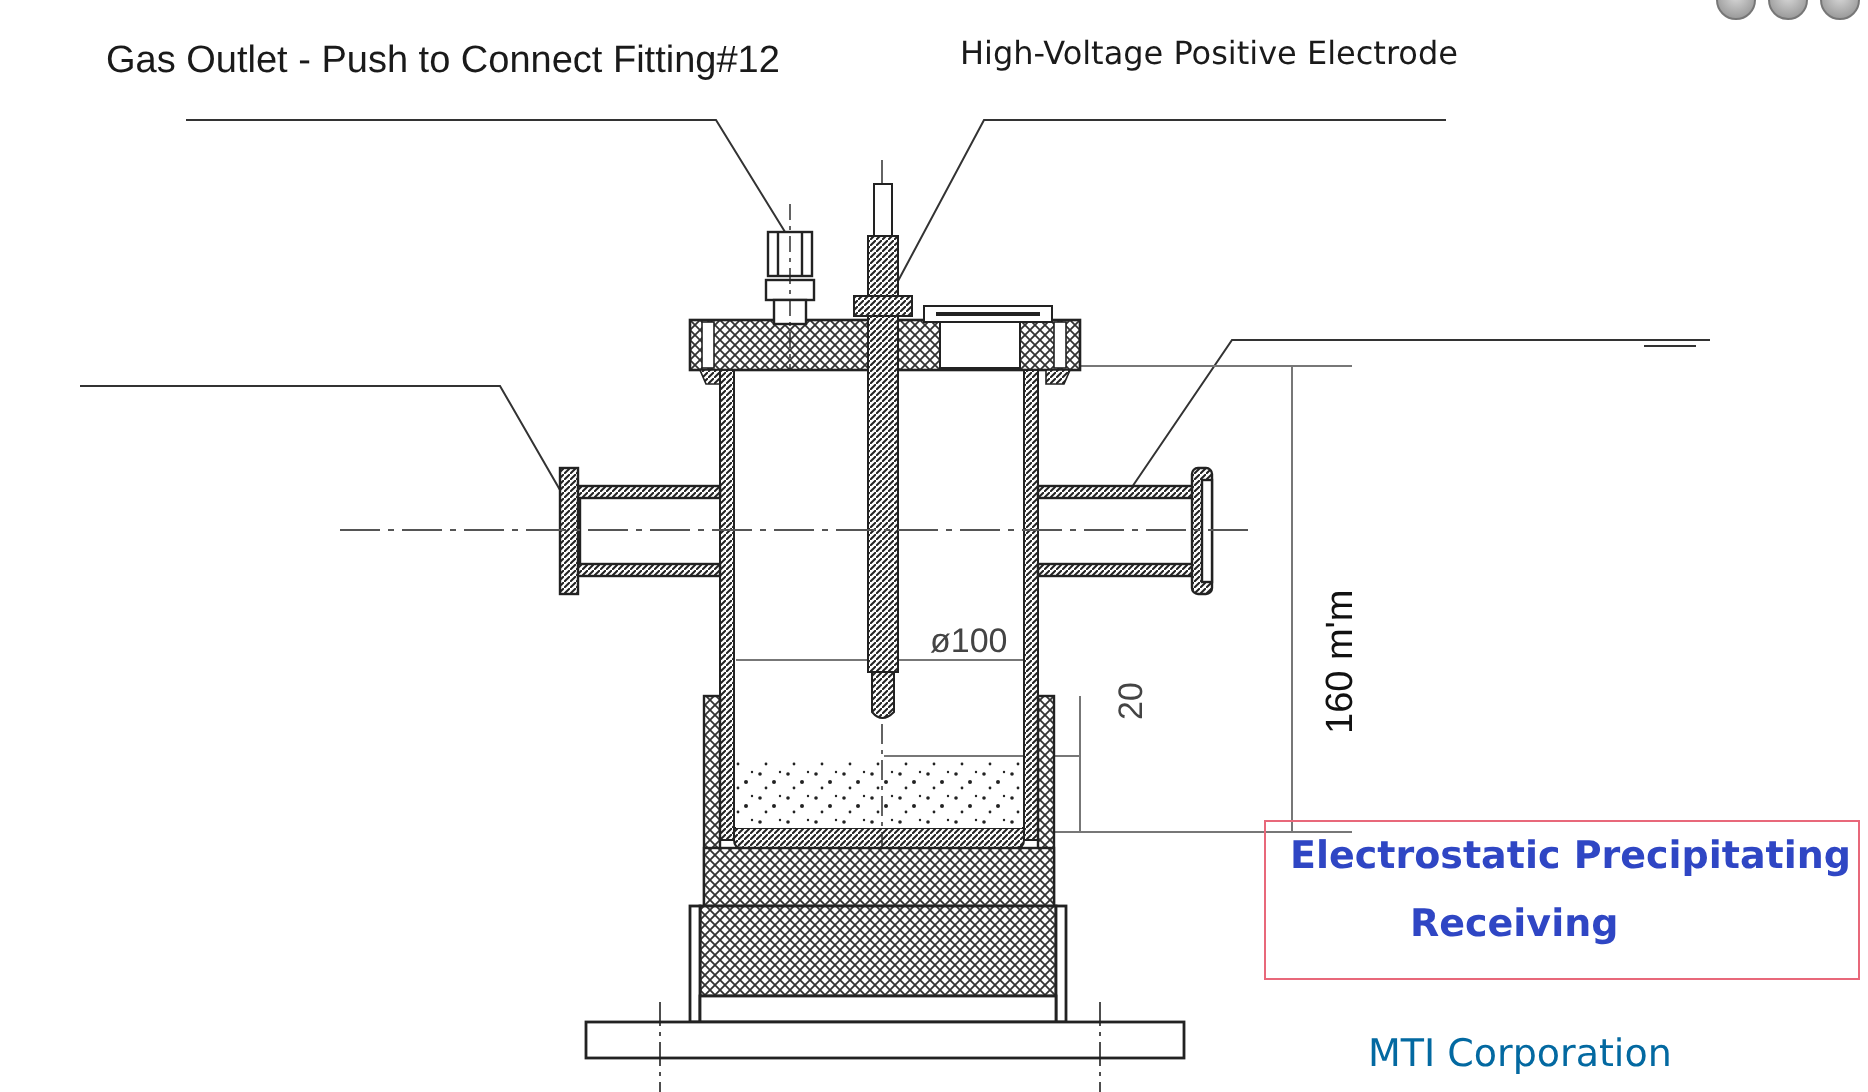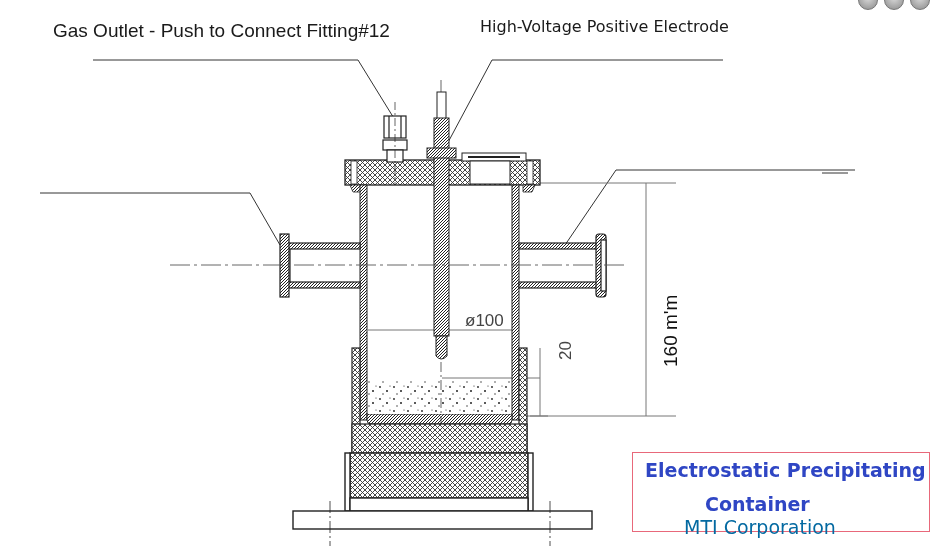--- a/index.html
+++ b/index.html
@@ -4,21 +4,21 @@
 <style>
   html, body { margin: 0; padding: 0; background: #ffffff; }
   body { width: 934px; height: 546px; position: relative; overflow: hidden; }
   #stage { position: absolute; left: 0; top: 0; width: 934px; height: 546px; }
   .lbl { position: absolute; white-space: nowrap; color: #1a1a1a; }
   .lbl-arial { font-family: "Liberation Sans", sans-serif; font-size: 19px; }
   .lbl-yahei { font-family: "DejaVu Sans", sans-serif; font-size: 16px; }
   .watermark { position: absolute; left: 176px; top: 236px; font-family: "DejaVu Serif", serif;
                font-size: 45px; color: rgba(120,120,120,0.55); letter-spacing: 3px; white-space: nowrap; }
   .dim { position: absolute; font-family: "Liberation Sans", sans-serif; color: #444; white-space: nowrap; }
-  .title-box { position: absolute; left: 632px; top: 452px; width: 298px; height: 80px;
+  .title-box { position: absolute; left: 632px; top: 410px; width: 298px; height: 80px;
                border: 1.5px solid #e8687a; box-sizing: border-box; }
   .title-line { position: absolute; font-family: "DejaVu Sans", sans-serif; font-weight: bold;
                 font-size: 19px; color: #2f46c4; white-space: nowrap; }
   .company { position: absolute; left: 684px; top: 516px; font-family: "DejaVu Sans", sans-serif;
              font-size: 19px; color: #0369a1; white-space: nowrap; }
   .win-btn { position: absolute; top: -10px; width: 18px; height: 18px; border-radius: 50%;
              background: radial-gradient(circle at 50% 40%, #d8d8d8, #8a8a8a); border: 1px solid #777; }
 </style>
 </head>
 <body>
@@ -139,17 +139,17 @@
 
   <div class="lbl lbl-arial" style="left:33px;top:20px;margin-left:20px;">Gas Outlet - Push to Connect Fitting#12</div>
   <div class="lbl lbl-yahei" style="left:480px;top:17px;">High-Voltage Positive Electrode</div>
 
   <div class="dim" style="left:425px;top:311px;font-size:17px;margin-left:40px;">ø100</div>
   <div class="dim" style="left:556px;top:360px;font-size:17px;transform:rotate(-90deg);transform-origin:left top;">20</div>
   <div class="dim" style="left:660px;top:367px;font-size:19px;color:#111;transform:rotate(-90deg);transform-origin:left top;">160 m'm</div>
 
   <div class="title-box">
     <div class="title-line" style="left:12px;top:6px;">Electrostatic Precipitating</div>
-    <div class="title-line" style="left:72px;top:40px;">Container</div>
+    <div class="title-line" style="left:72px;top:40px;">Receiving</div>
   </div>
 
   <div class="company">MTI Corporation</div>
 </div>
 
 </body></html>

